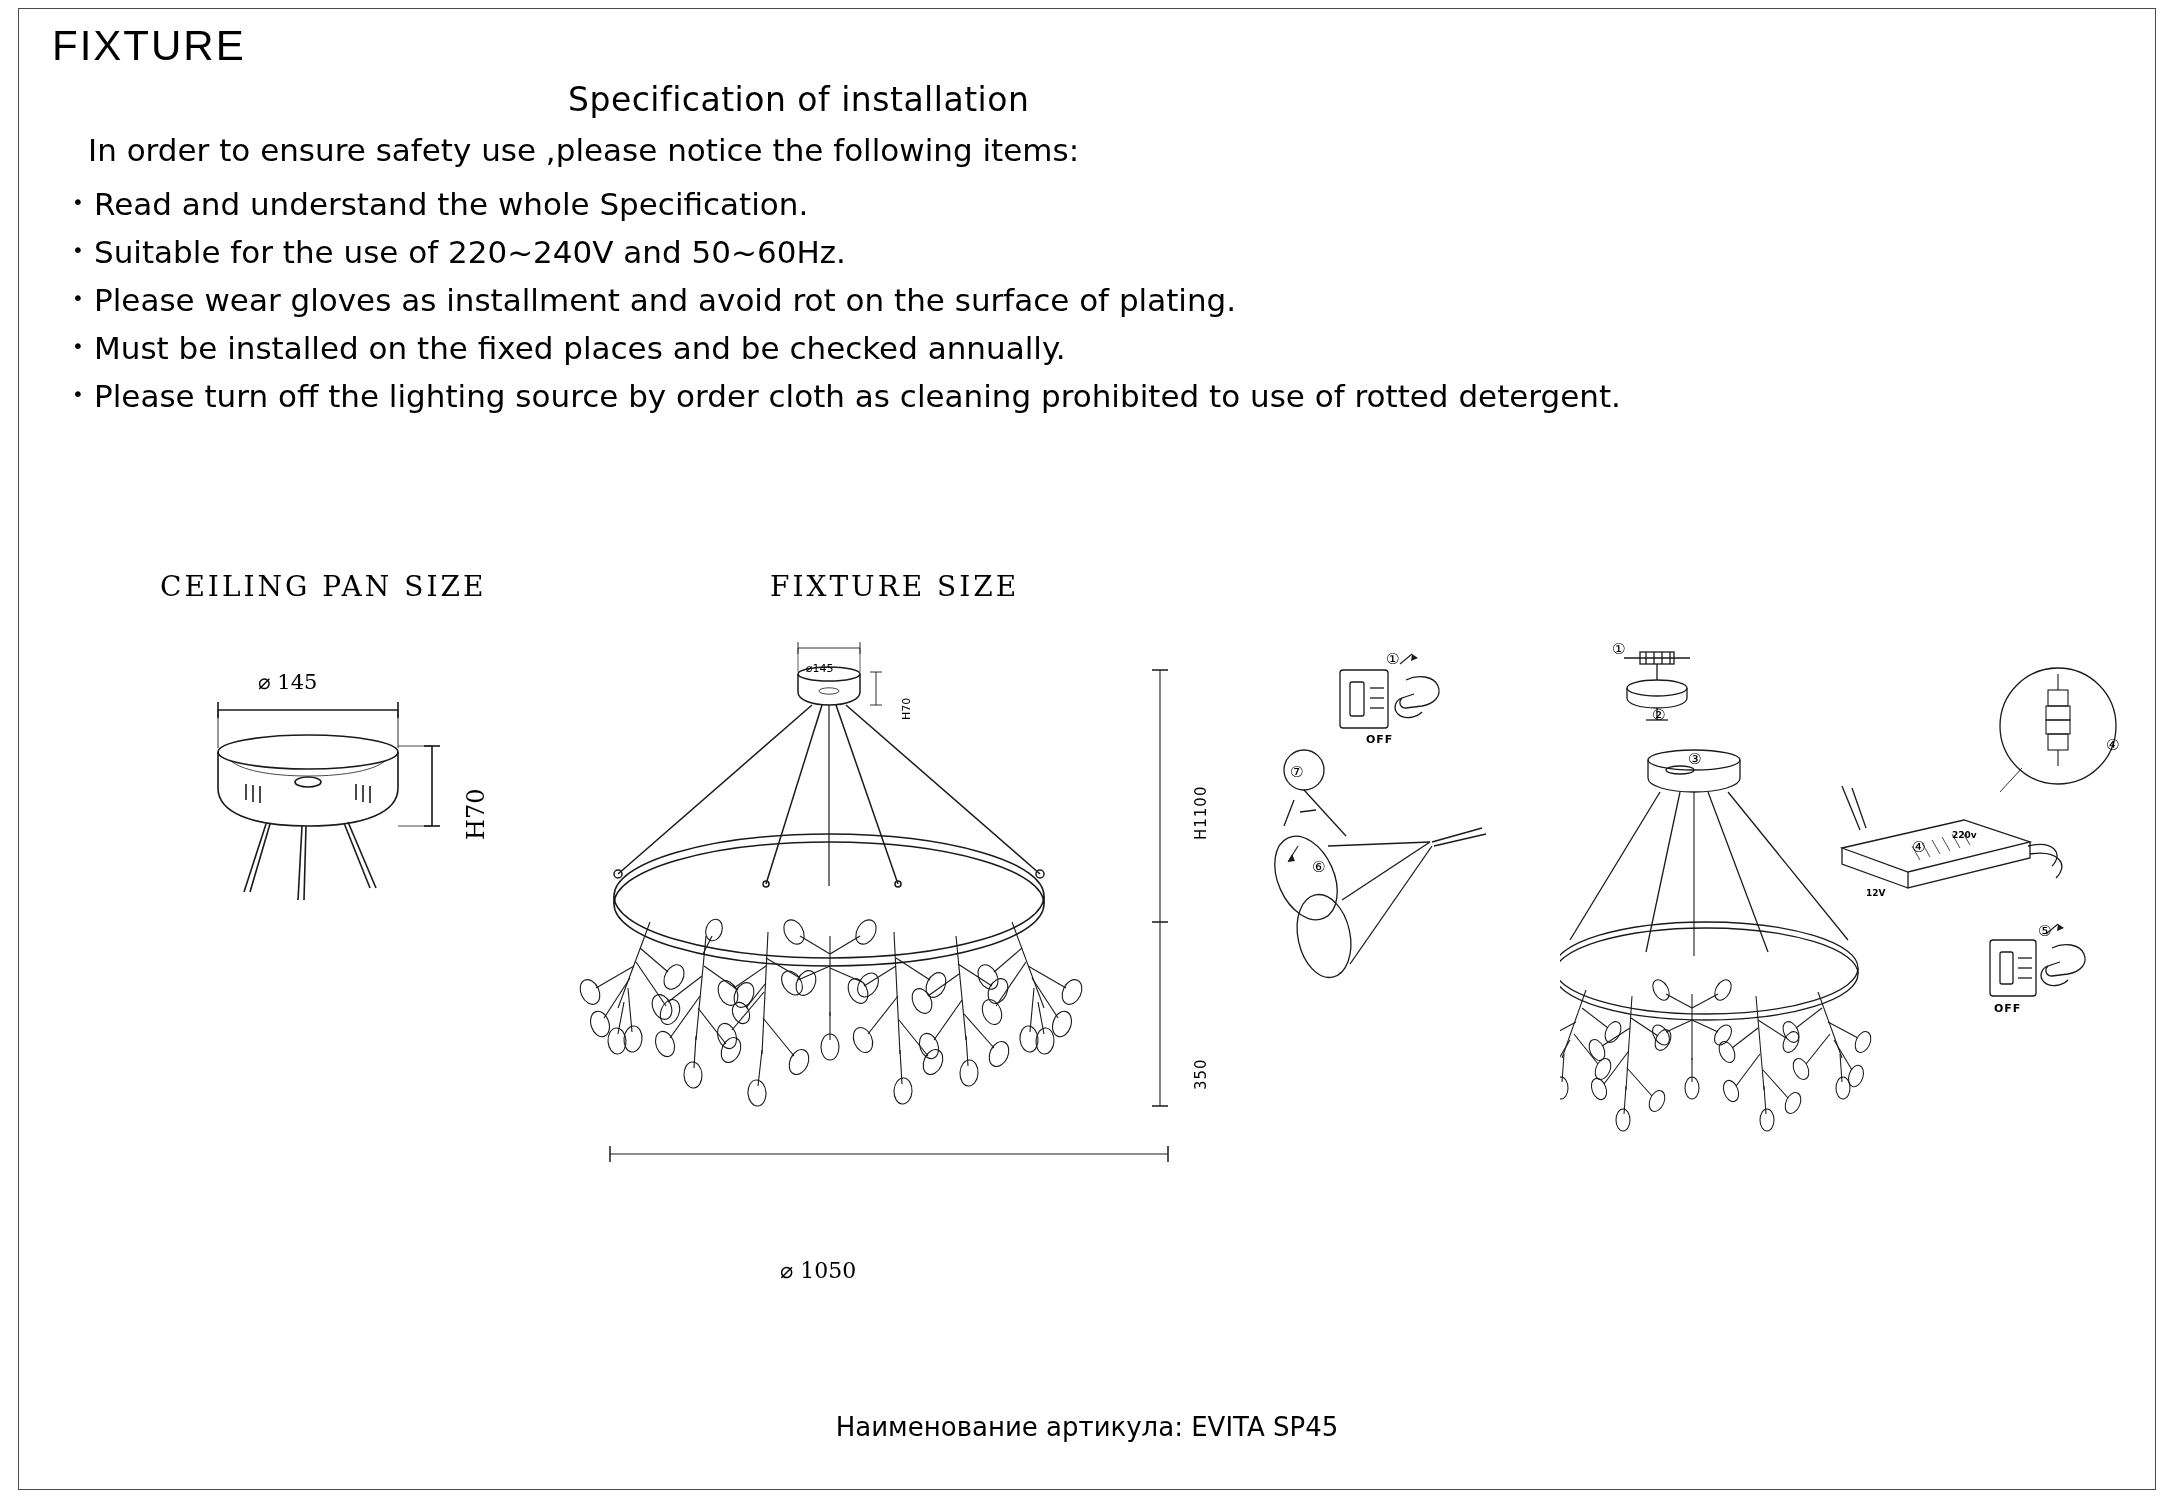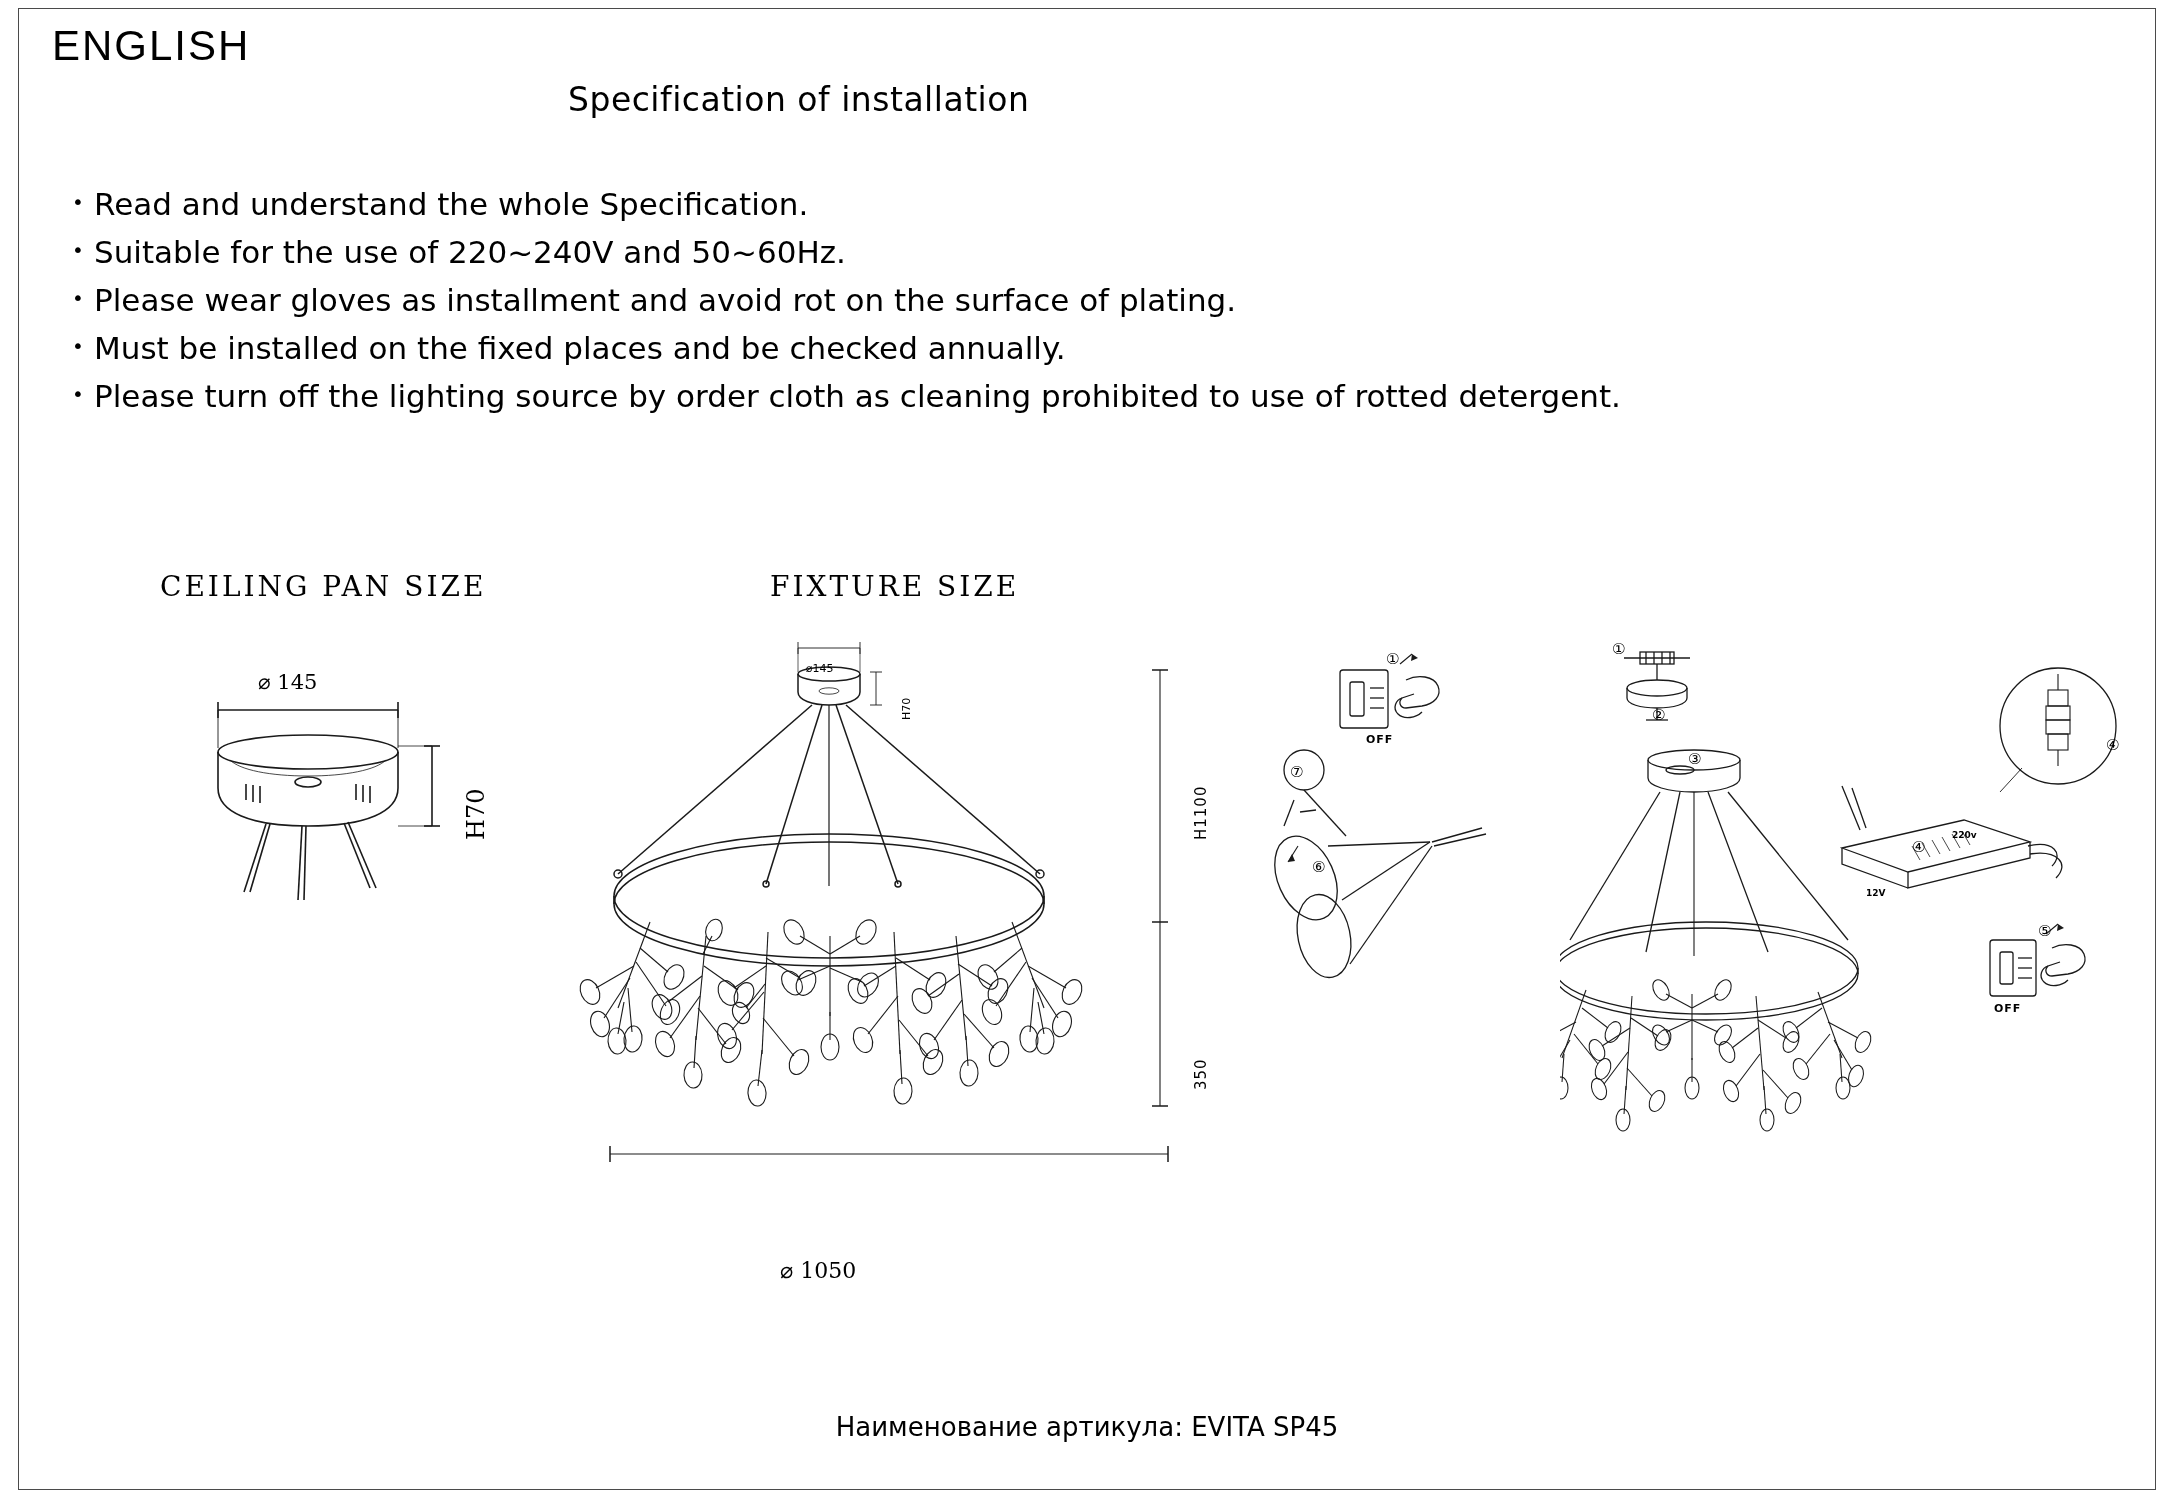--- a/index.html
+++ b/index.html
@@ -126,22 +126,23 @@
     font-family: "DejaVu Sans", sans-serif;
   }
 </style>
 </head>
 <body>
 
 <div class="page">
 
   <div class="sheet-border"></div>
 
-  <div class="lang-title">ENGLISH</div>
+  <div class="lang-title">FIXTURE</div>
   <div class="spec-title">Specification of installation</div>
+  <div class="spec-intro">In order to ensure safety use ,please notice the following items:</div>
 
   <div class="spec-list">
     <div class="li">Read and understand the whole Specification.</div>
     <div class="li">Suitable for the use of 220~240V and 50~60Hz.</div>
     <div class="li">Please wear gloves as installment and avoid rot on the surface of plating.</div>
     <div class="li">Must be installed on the fixed places and be checked annually.</div>
     <div class="li">Please turn off the lighting source by order cloth as cleaning prohibited to use of rotted detergent.</div>
   </div>
 
   <div class="sec-head" id="ceiling-head">CEILING PAN SIZE</div>

